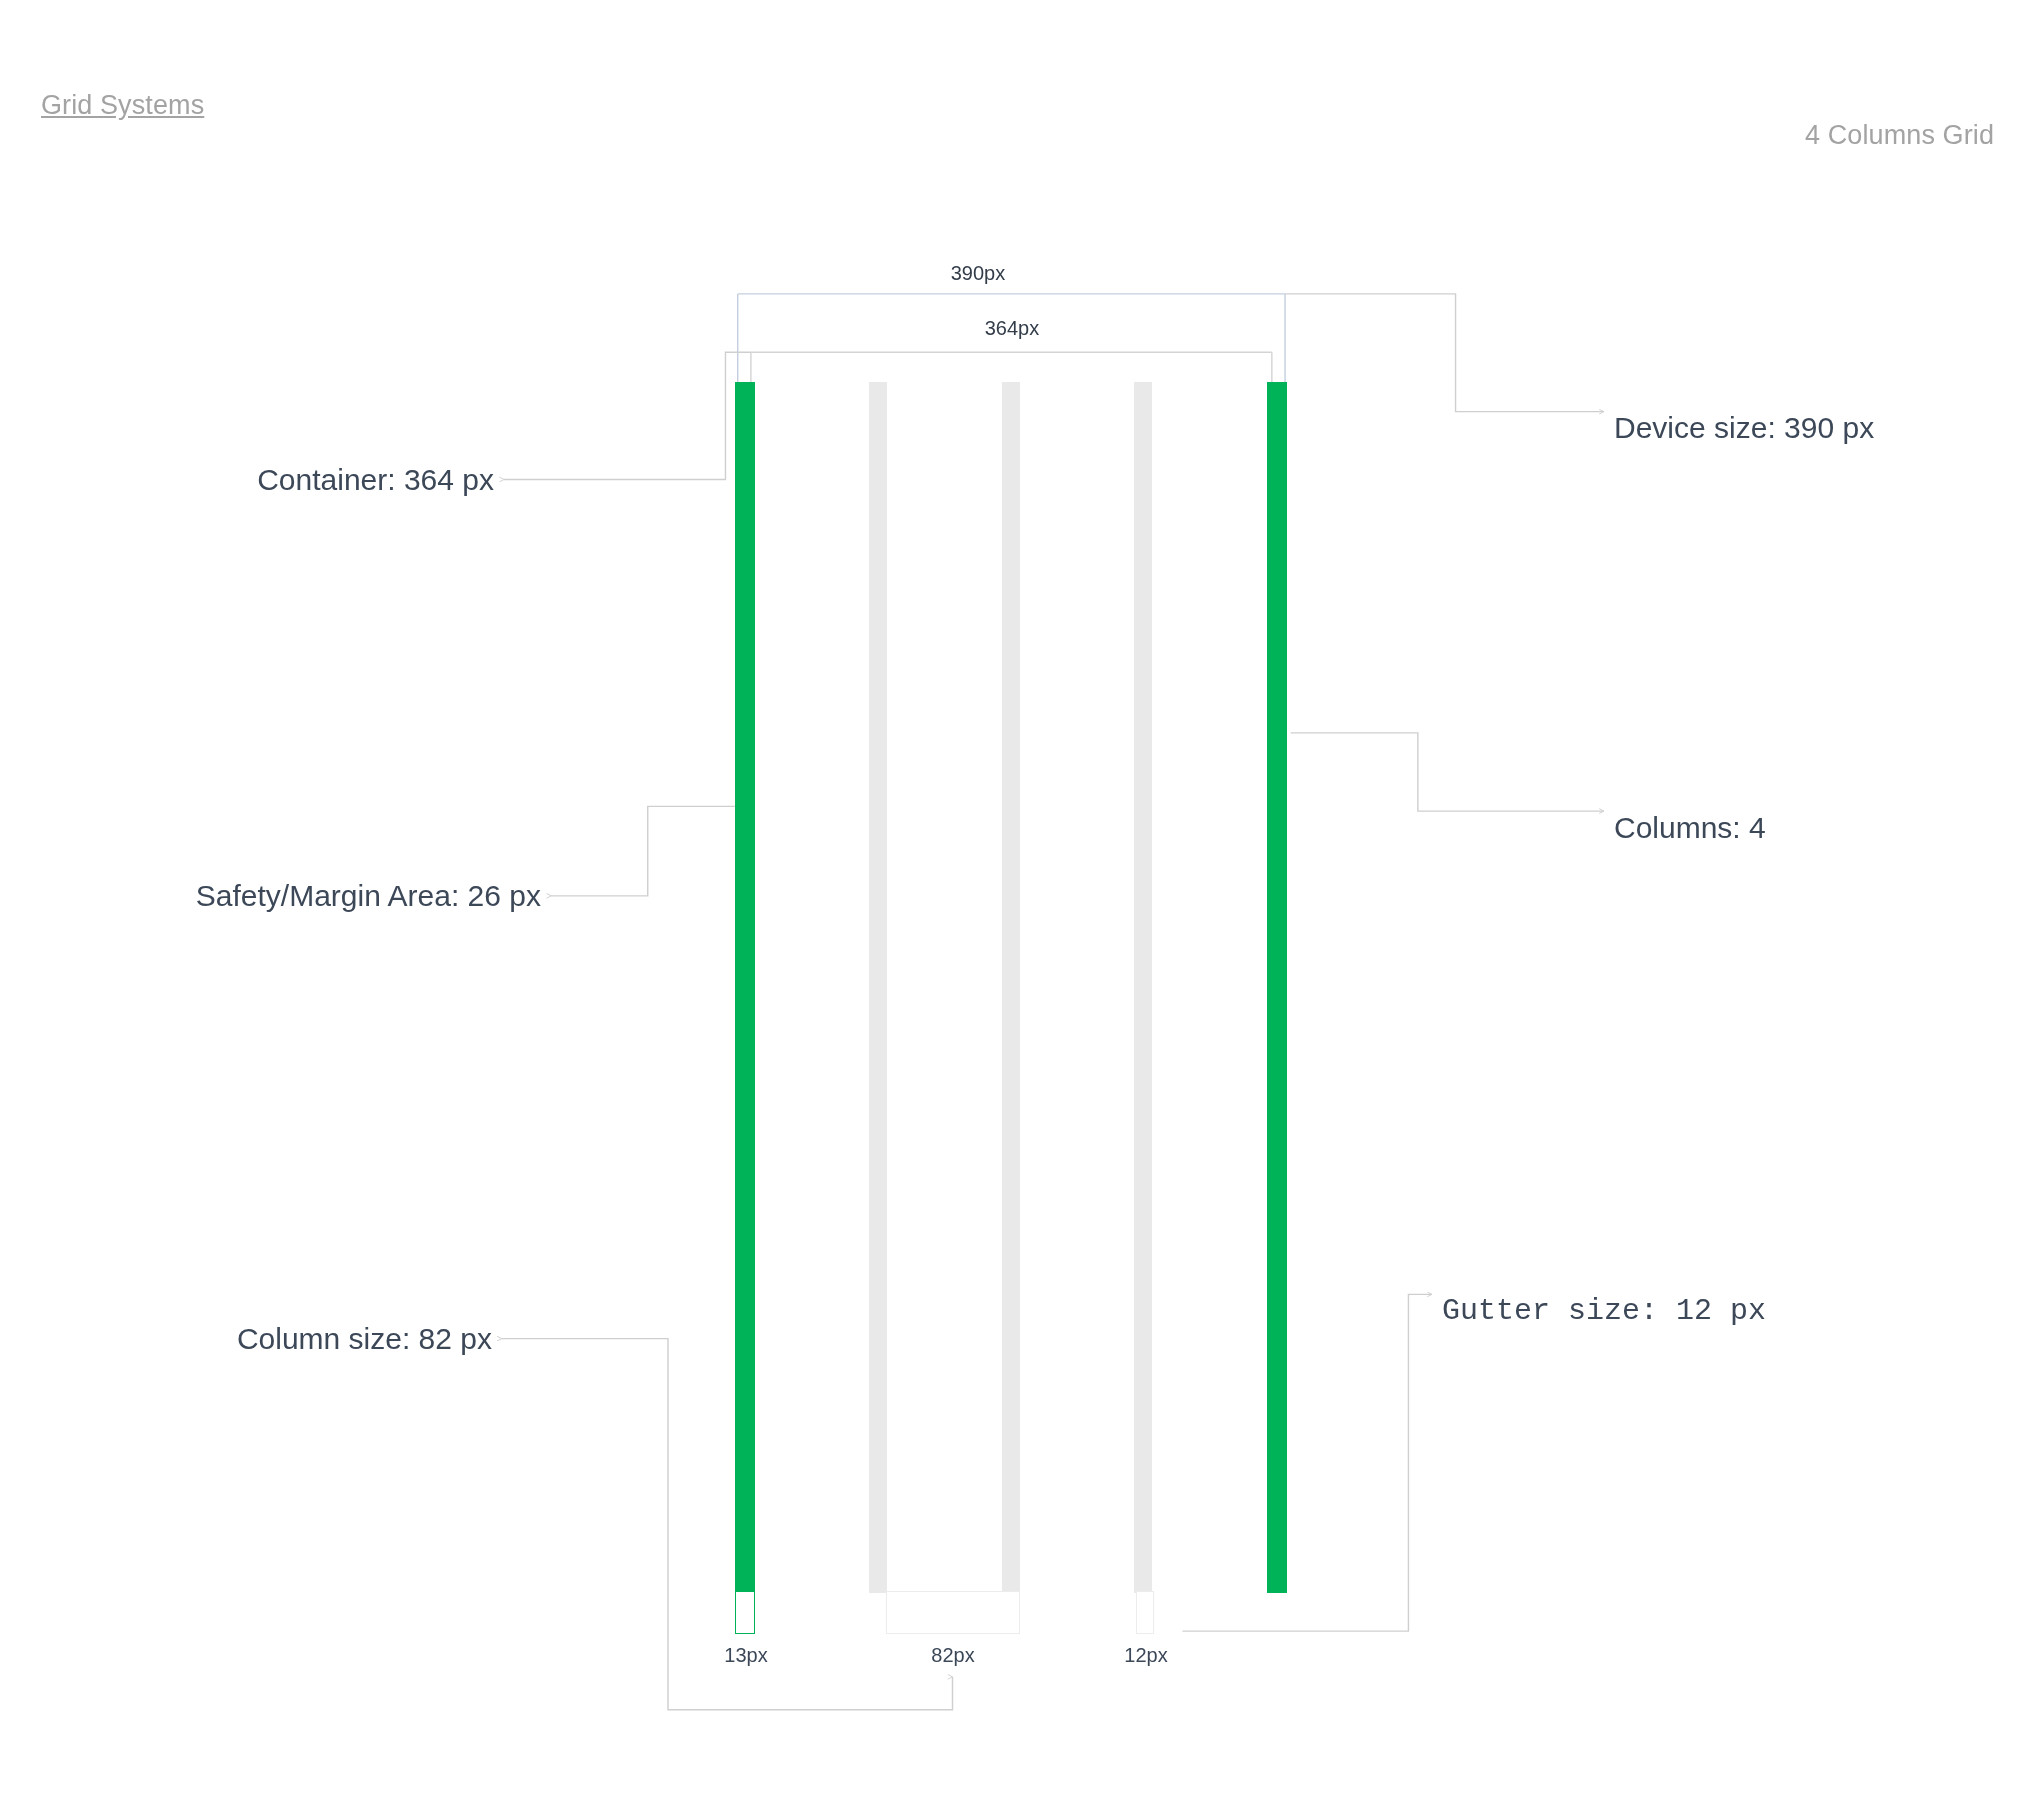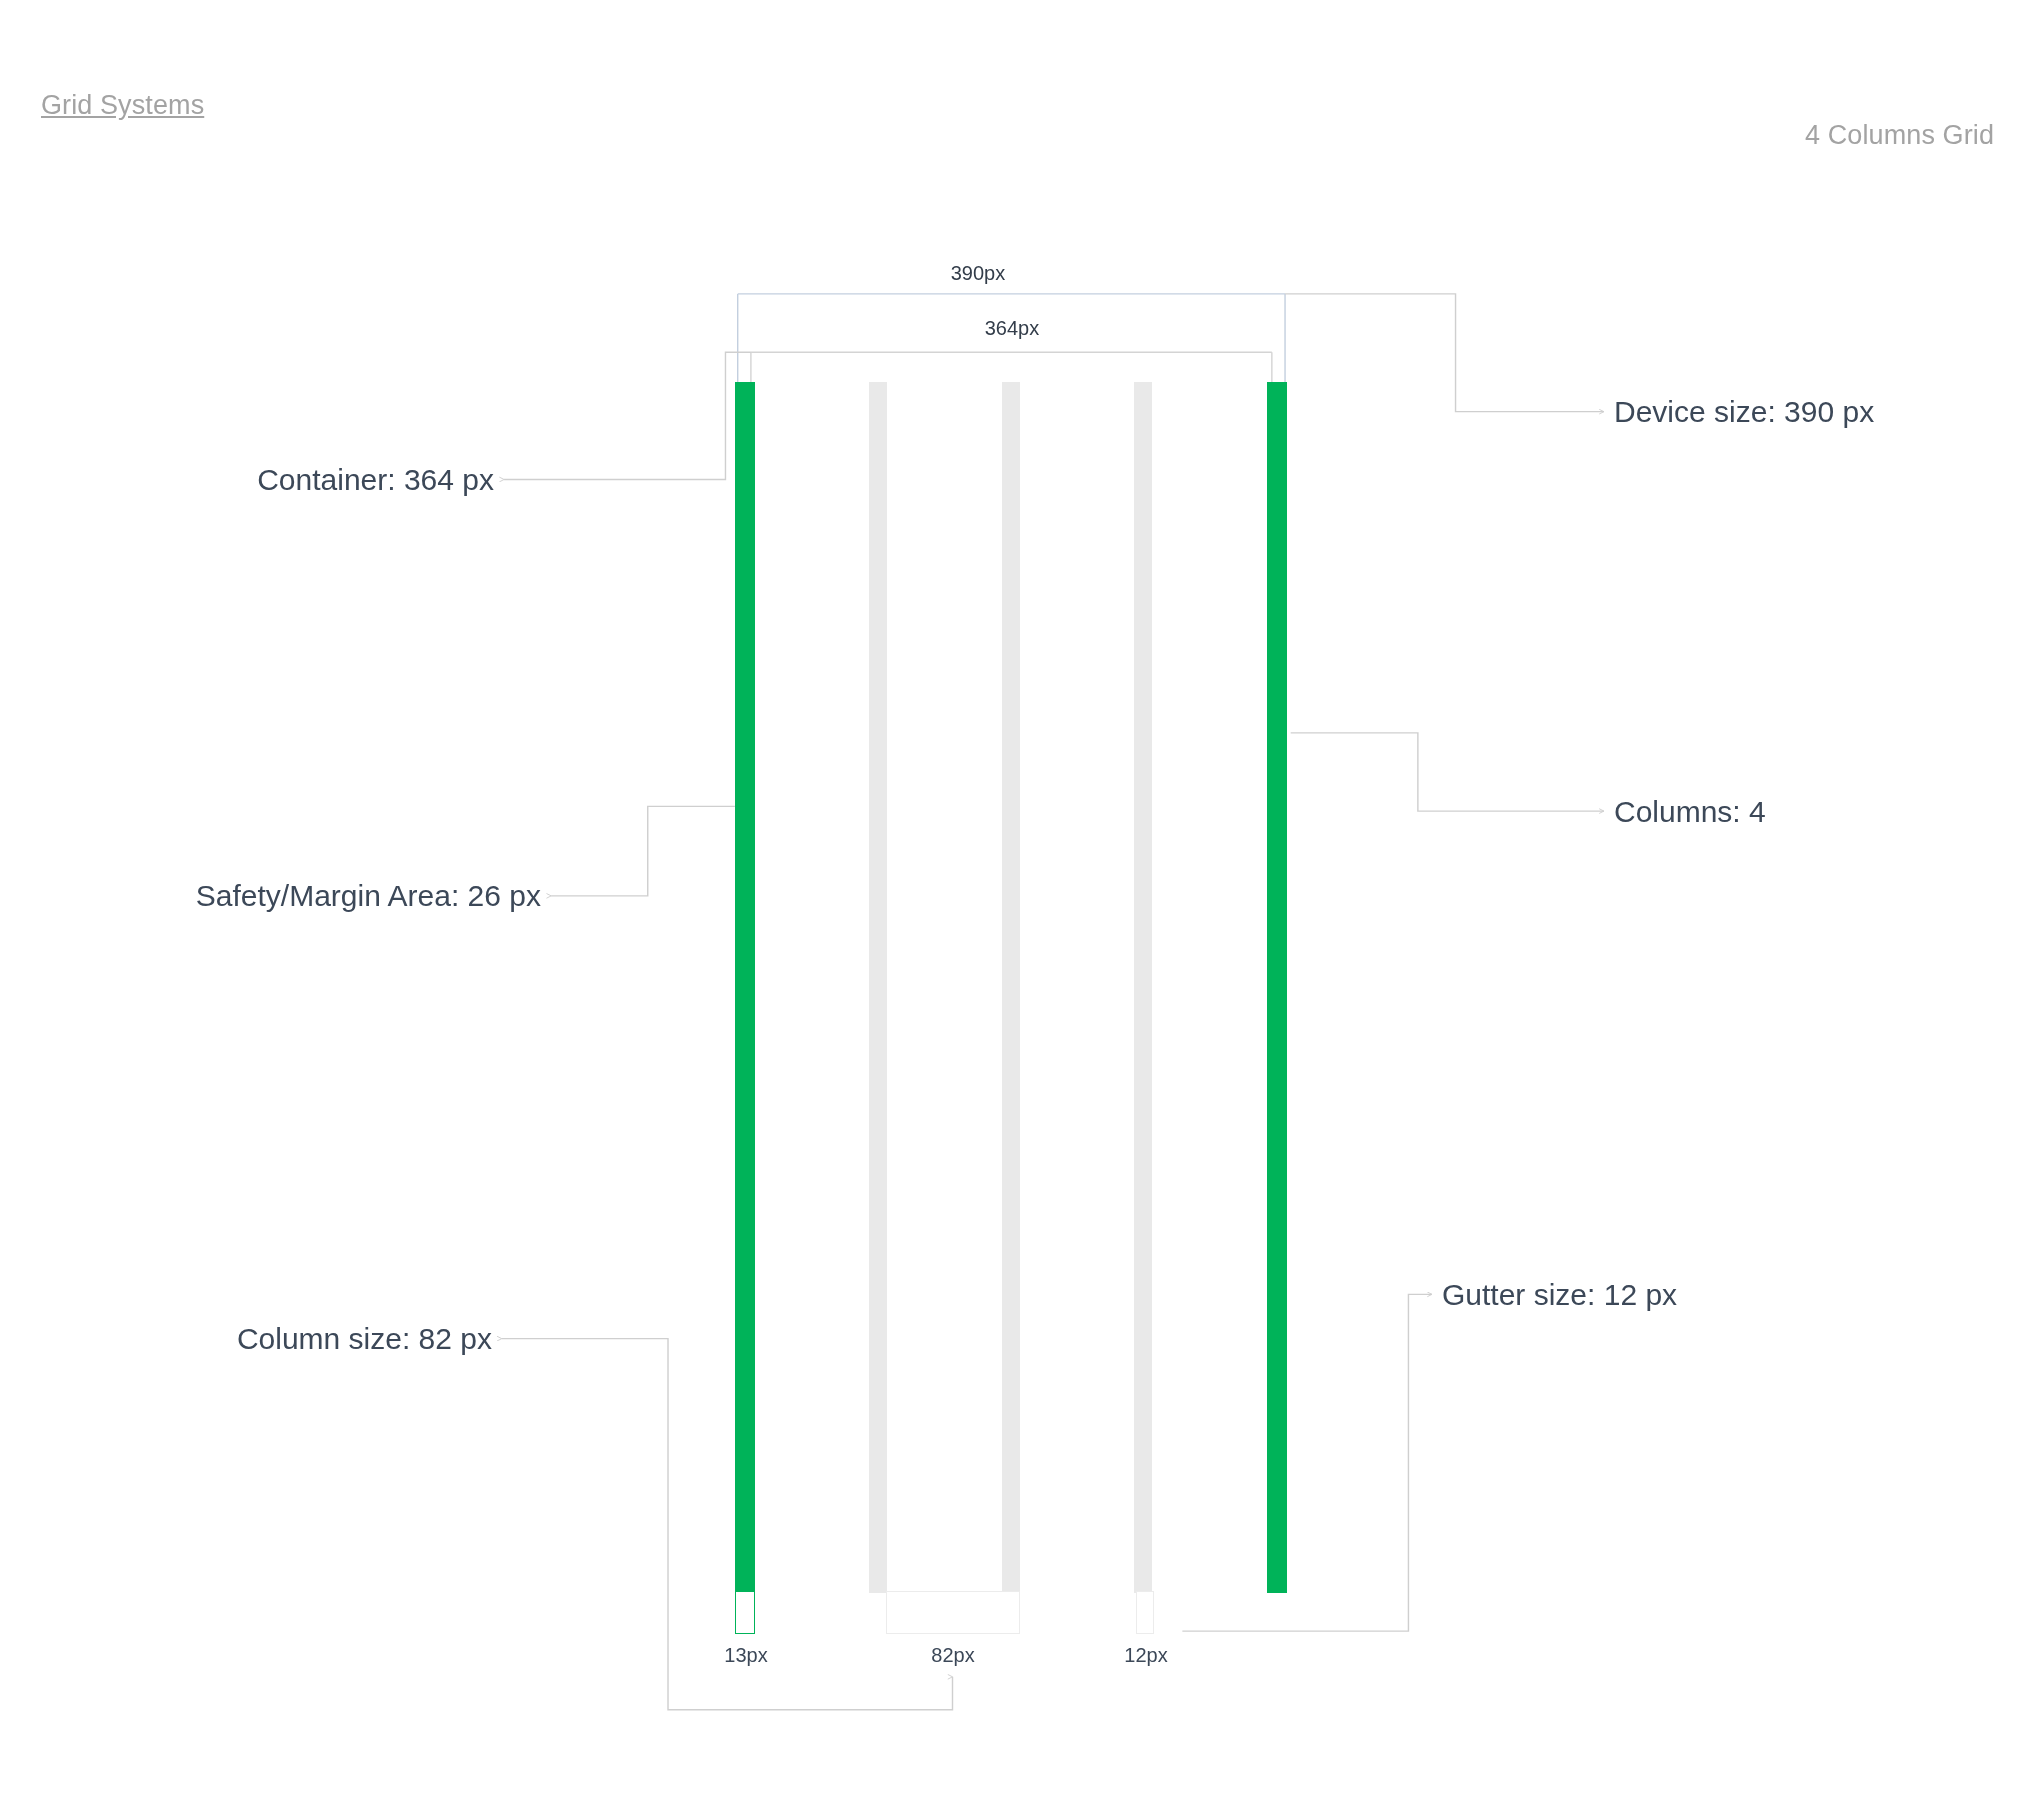--- a/index.html
+++ b/index.html
@@ -31,21 +31,21 @@
   .chip.grey{border:1.4px solid #ececec;}
 
   
   .dimcap{position:absolute;font-size:20px;color:#333d४a;color:#333d4a;white-space:nowrap;}
 
   
   .smallcap{position:absolute;font-size:20px;color:#3c4858;white-space:nowrap;}
 
   
   .anno{position:absolute;font-size:30px;color:#3c4858;white-space:nowrap;line-height:1;}
-  .anno.right{text-align:left;}
+  .anno.right{text-align:left;margin-top:16px;}
   .anno.left{text-align:right;}
 </style>
 </head>
 <body>
 
 <div class="stage">
 
   <div class="hdr" id="hdr-left">Grid Systems</div>
   <div class="hdr" id="hdr-right">4 Columns Grid</div>
 
@@ -111,18 +111,18 @@
   <div class="smallcap" style="left:1146px;top:1644px;transform:translateX(-50%);">12px</div>
 
   <div class="anno right" style="left:1614px;top:397px;">Device size: 390 px</div>
 
   <div class="anno left" style="right:1541px;top:465px;">Container:  364 px</div>
 
   <div class="anno right" style="left:1614px;top:797px;">Columns: 4</div>
 
   <div class="anno left" style="right:1494px;top:881px;">Safety/Margin Area: 26 px</div>
 
-  <div class="anno right" style="left:1442px;top:1280px;">Gutter size: 12 px</div>
+  <div class="anno right" style="left:1442px;top:1280px;font-family:Liberation Mono, monospace;">Gutter size: 12 px</div>
 
   <div class="anno left" style="right:1543px;top:1324px;">Column size: 82 px</div>
 
 </div>
 
 
 </body></html>

